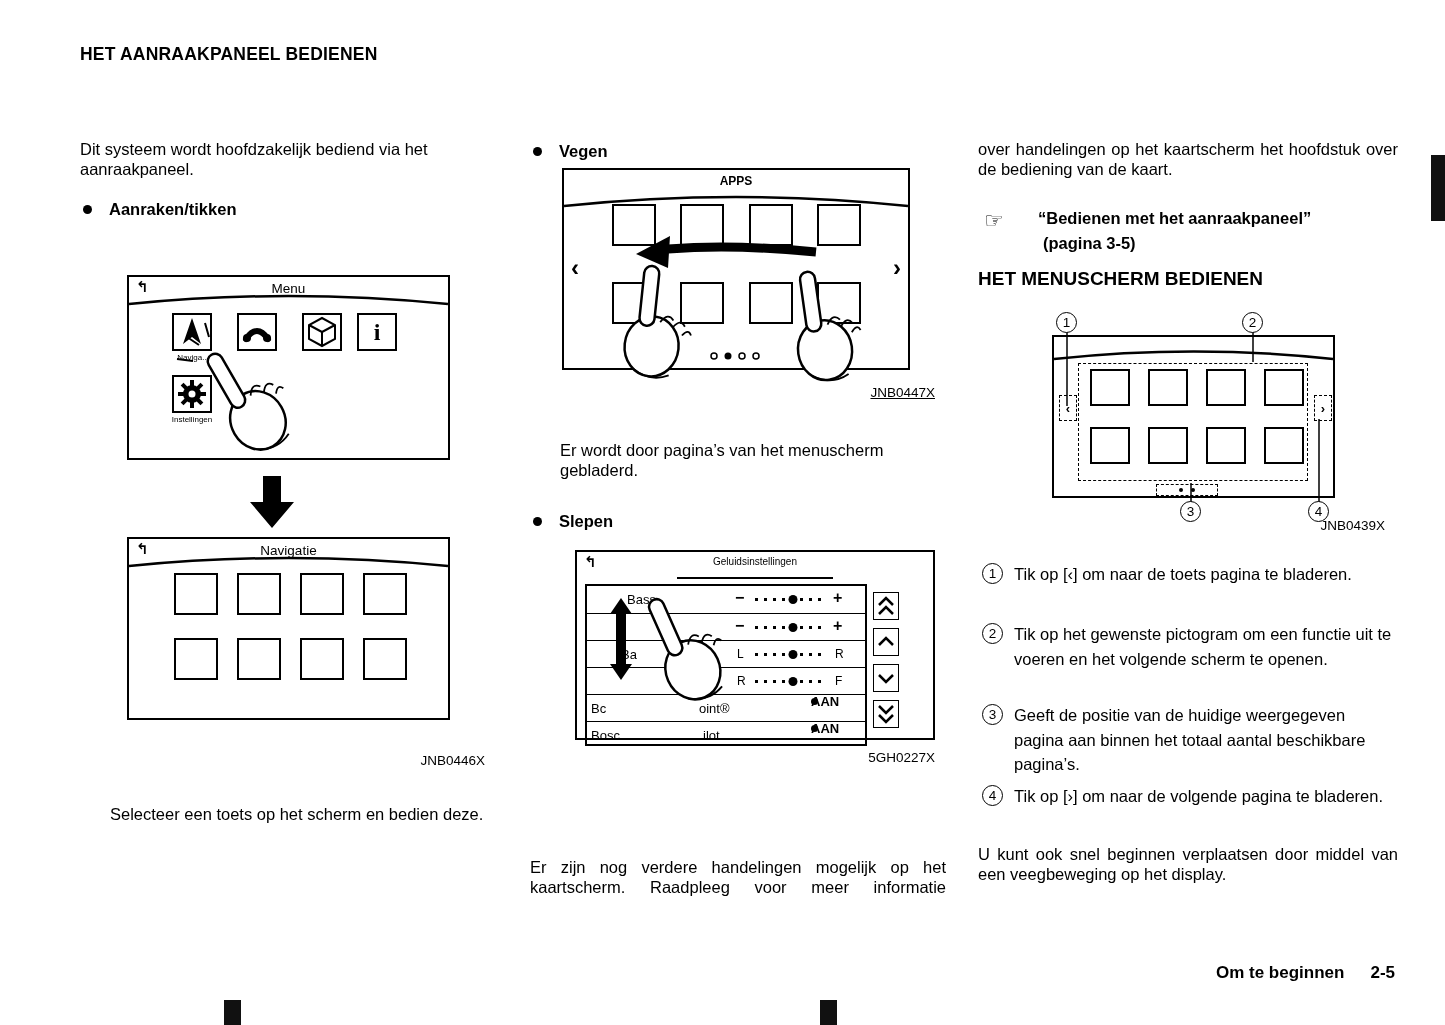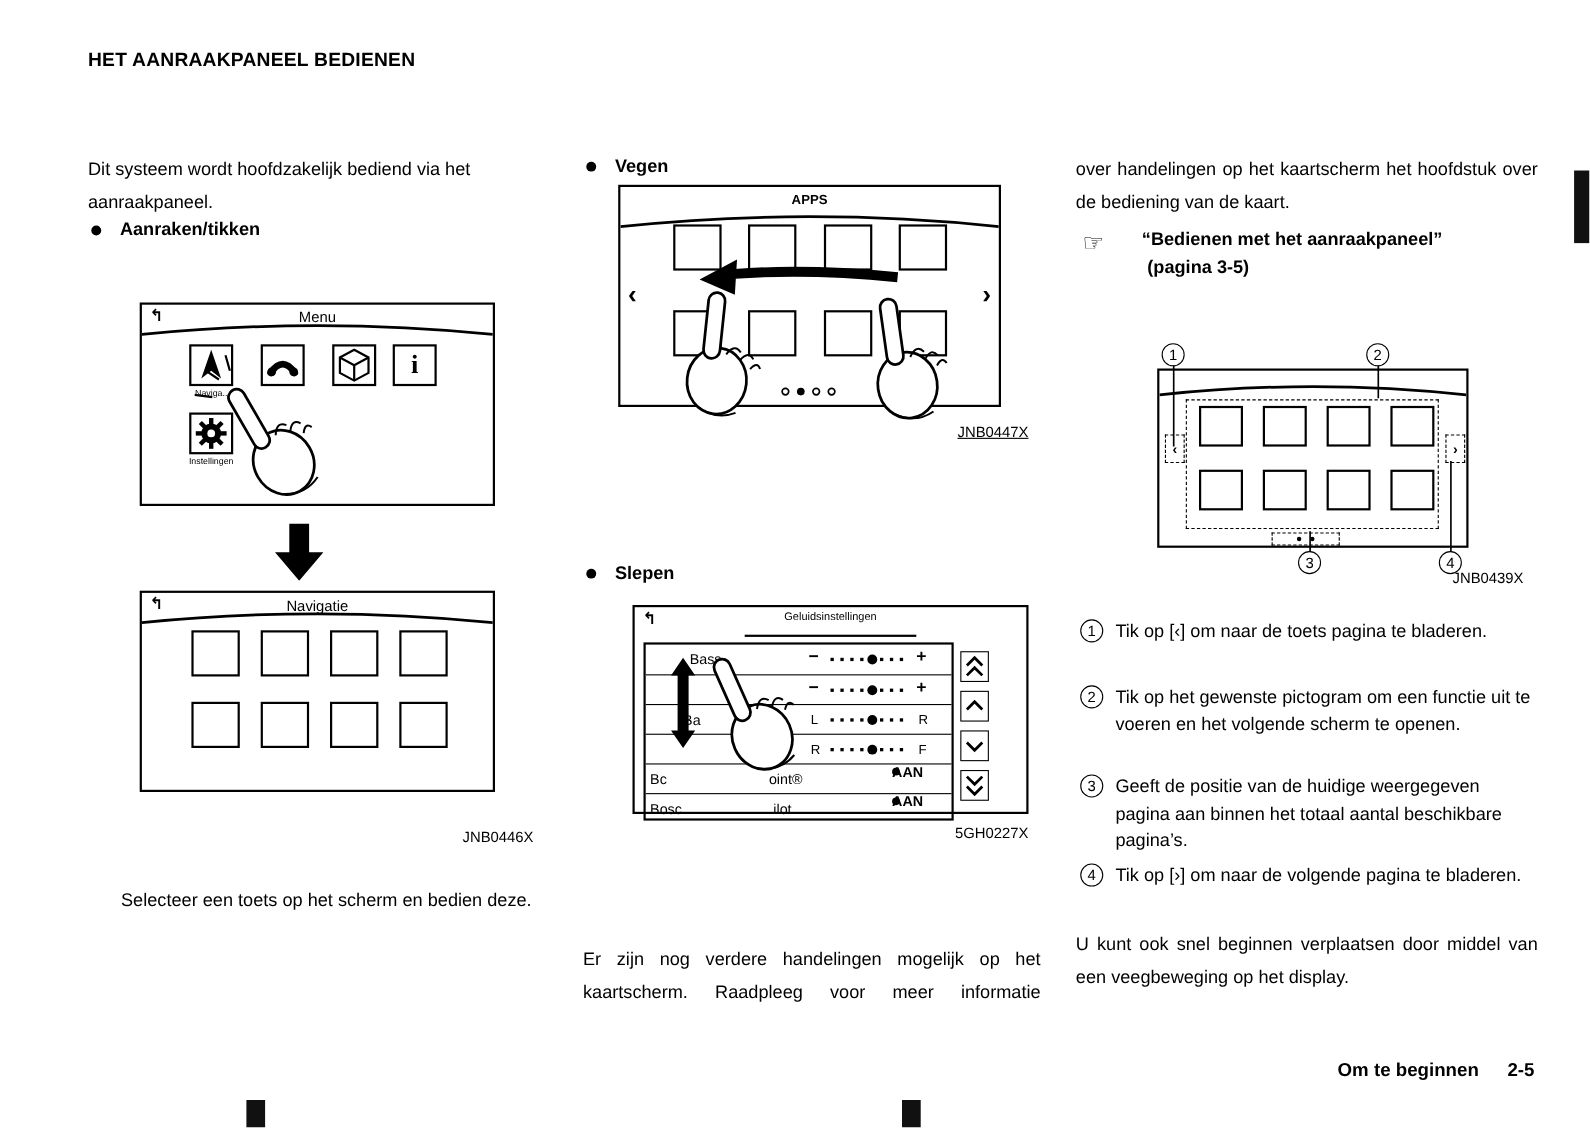--- a/index.html
+++ b/index.html
@@ -1,18 +1,18 @@
 <!DOCTYPE html>
 <html><head>
 <meta charset="utf-8">
 <style>
   * { margin:0; padding:0; box-sizing:border-box; }
   body { font-family:"Liberation Sans", "DejaVu Sans", sans-serif; background:#fff; color:#000; }
   .page { position:relative; width:1445px; height:1025px; background:#fff; overflow:hidden; }
-  .body-text { position:absolute; font-size:16.5px; line-height:30px; }
+  .body-text { position:absolute; font-size:16.5px; line-height:20px; }
   .justify { text-align:justify; }
   .justify-all { text-align:justify; text-align-last:justify; }
   .page-header { position:absolute; left:80px; top:44px; font-size:17.5px; font-weight:bold; letter-spacing:0.2px; }
   .col-heading { position:absolute; font-size:19px; font-weight:bold; }
   .bullet-row { position:absolute; display:flex; align-items:center; gap:17px; }
   .bullet-dot { width:9px; height:9px; border-radius:50%; background:#000; display:inline-block; flex:0 0 auto; }
   .bullet-label { font-weight:bold; font-size:16.5px; }
   .screen { position:absolute; border:2px solid #000; background:#fff; }
   .screen-title { position:absolute; left:0; right:0; top:4px; text-align:center; font-size:13.5px; }
   .back-icon { position:absolute; left:7px; top:1px; font-size:15px; font-weight:bold; z-index:2; }
@@ -171,20 +171,21 @@
       <circle cx="192" cy="186" r="3" fill="none" stroke="#000" stroke-width="1.5"></circle>
       <path d="M252,82 Q170,74 104,79" fill="none" stroke="#000" stroke-width="9"></path>
       <polygon points="72,84 106,66 104,98" fill="#000"></polygon>
       <use href="#hand-shape" transform="translate(88,96) rotate(6) translate(-34,0)"></use>
       <use href="#hand-shape" transform="translate(242,102) rotate(-8) translate(-34,0)"></use>
     </svg>
   </div>
 
   <div class="fig-code" style="left:530px; top:385px; width:405px;text-decoration:underline;">JNB0447X</div>
 
+  <p class="body-text" style="left:560px; top:440px; width:390px;">Er wordt door pagina’s van het menuscherm gebladerd.</p>
 
   <div class="bullet-row" style="left:533px; top:512px;">
     <span class="bullet-dot"></span>
     <span class="bullet-label">Slepen</span>
   </div>
 
   <div class="screen" style="left:575px; top:550px; width:360px; height:190px;">
     <span class="back-icon">↰</span>
     <div class="screen-title" style="font-size:10px;">Geluidsinstellingen</div>
     <div style="position:absolute; left:100px; right:100px; top:25px; border-top:2px solid #000;"></div>
@@ -302,20 +303,21 @@
 
 
   <p class="body-text justify-all" style="left:530px; top:857px; width:416px;">Er zijn nog verdere handelingen mogelijk op het kaartscherm. Raadpleeg voor meer informatie</p>
 
   <p class="body-text justify" style="left:978px; top:139px; width:420px;">over handelingen op het kaartscherm het hoofdstuk over de bediening van de kaart.</p>
 
   <span class="ref-icon" style="left:984px; top:210px;">☞</span>
   <span class="ref-text" style="left:1038px; top:206px; width:365px;">“Bedienen met het aanraakpaneel”</span>
   <span class="ref-text" style="left:1043px; top:231px; width:365px;">(pagina 3-5)</span>
 
+  <h2 class="col-heading" style="left:978px; top:268px;">HET MENUSCHERM BEDIENEN</h2>
 
   <div style="position:absolute; left:1046px; top:312px; width:300px; height:212px;">
     <div class="screen" style="left:6px; top:23px; width:283px; height:163px;">
       <svg class="overlay" width="279" height="40">
         <path d="M0,22 Q140,7 279,22" fill="none" stroke="#000" stroke-width="2.5"></path>
       </svg>
       <div class="dashed-box" style="left:24px; top:26px; width:230px; height:118px;"></div>
       <div class="dashed-box" style="left:5px; top:58px; width:18px; height:26px; display:flex; align-items:center; justify-content:center;">
         <span style="font-size:13px; font-weight:bold;">‹</span>
       </div>

